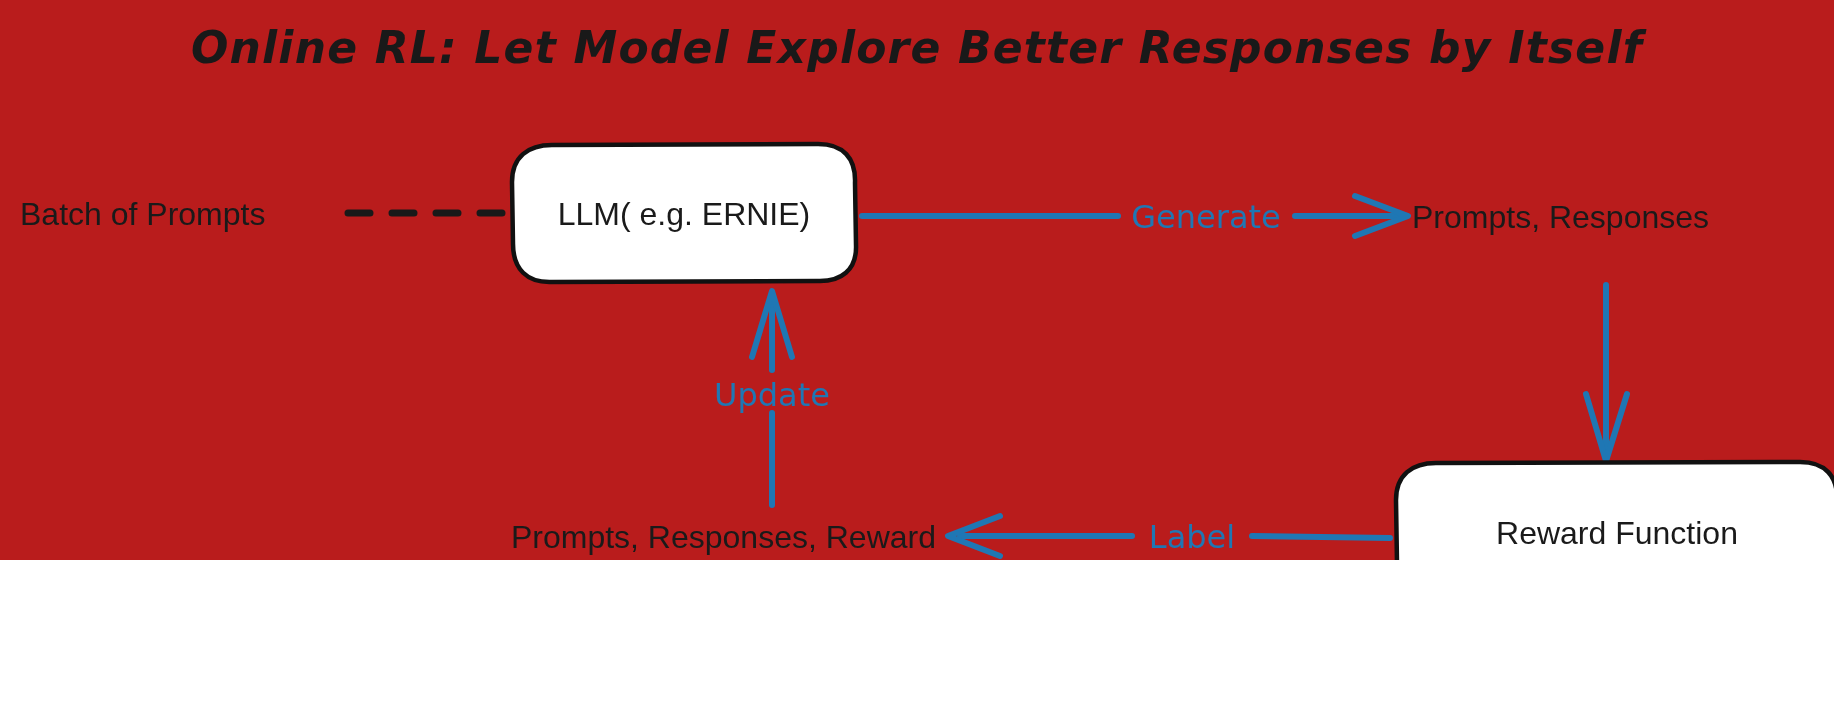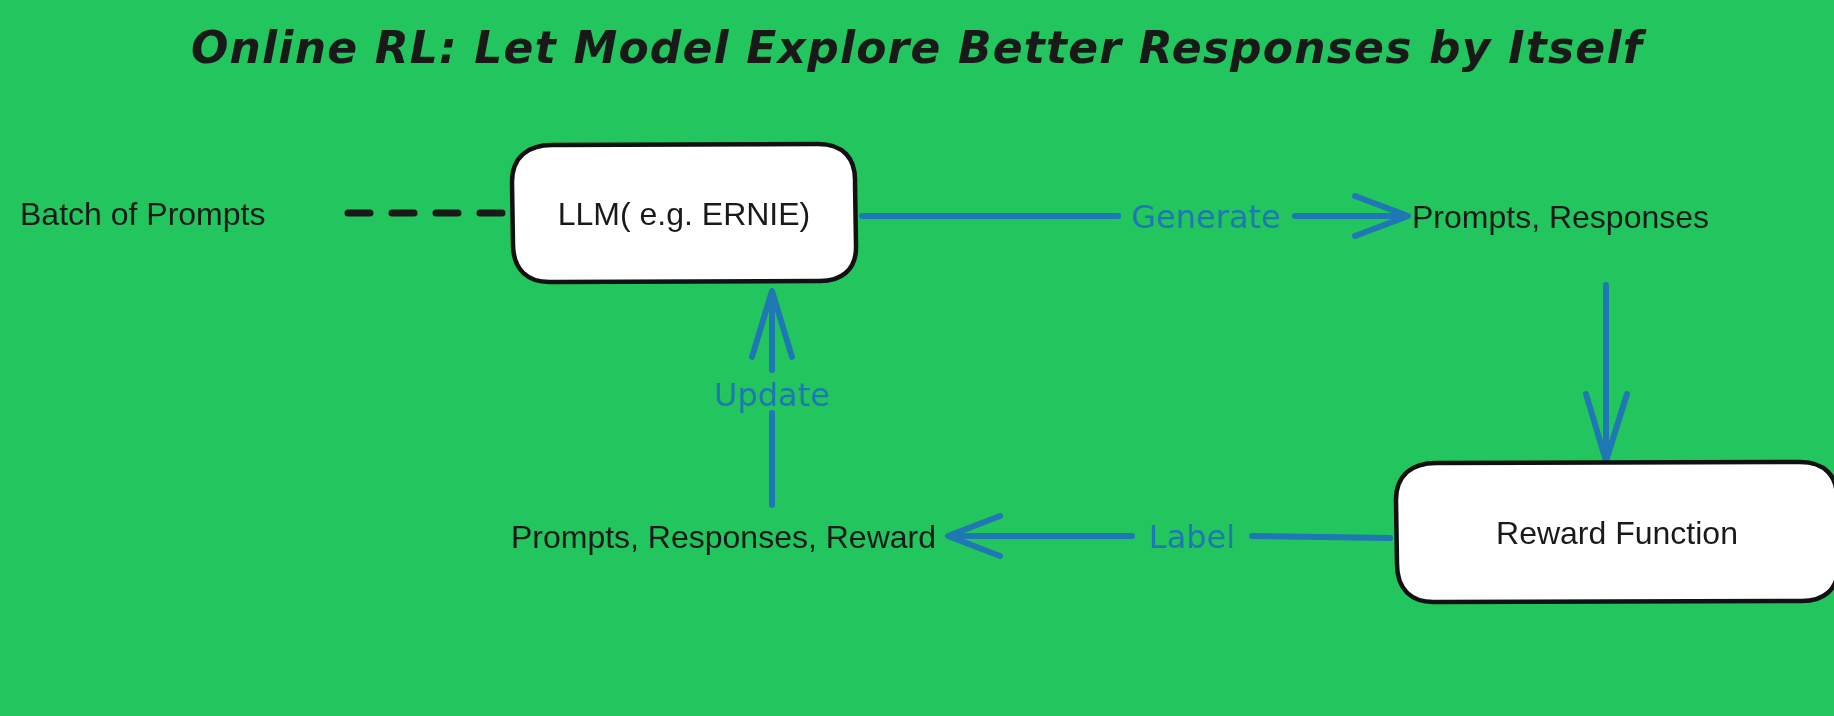--- a/index.html
+++ b/index.html
@@ -6,22 +6,22 @@
     margin: 0;
     padding: 0;
     background: #ffffff;
   }
   body {
     font-family: "DejaVu Sans", sans-serif;
   }
   #canvas {
     position: relative;
     width: 1834px;
-    height: 716px;
-    background: #22c55e;
+    height: 560px;
+    background: #b91c1c;
     overflow: hidden;
   }
   #diagram-svg {
     position: absolute;
     left: 0;
     top: 0;
     width: 1834px;
     height: 716px;
   }
   .title-text {

